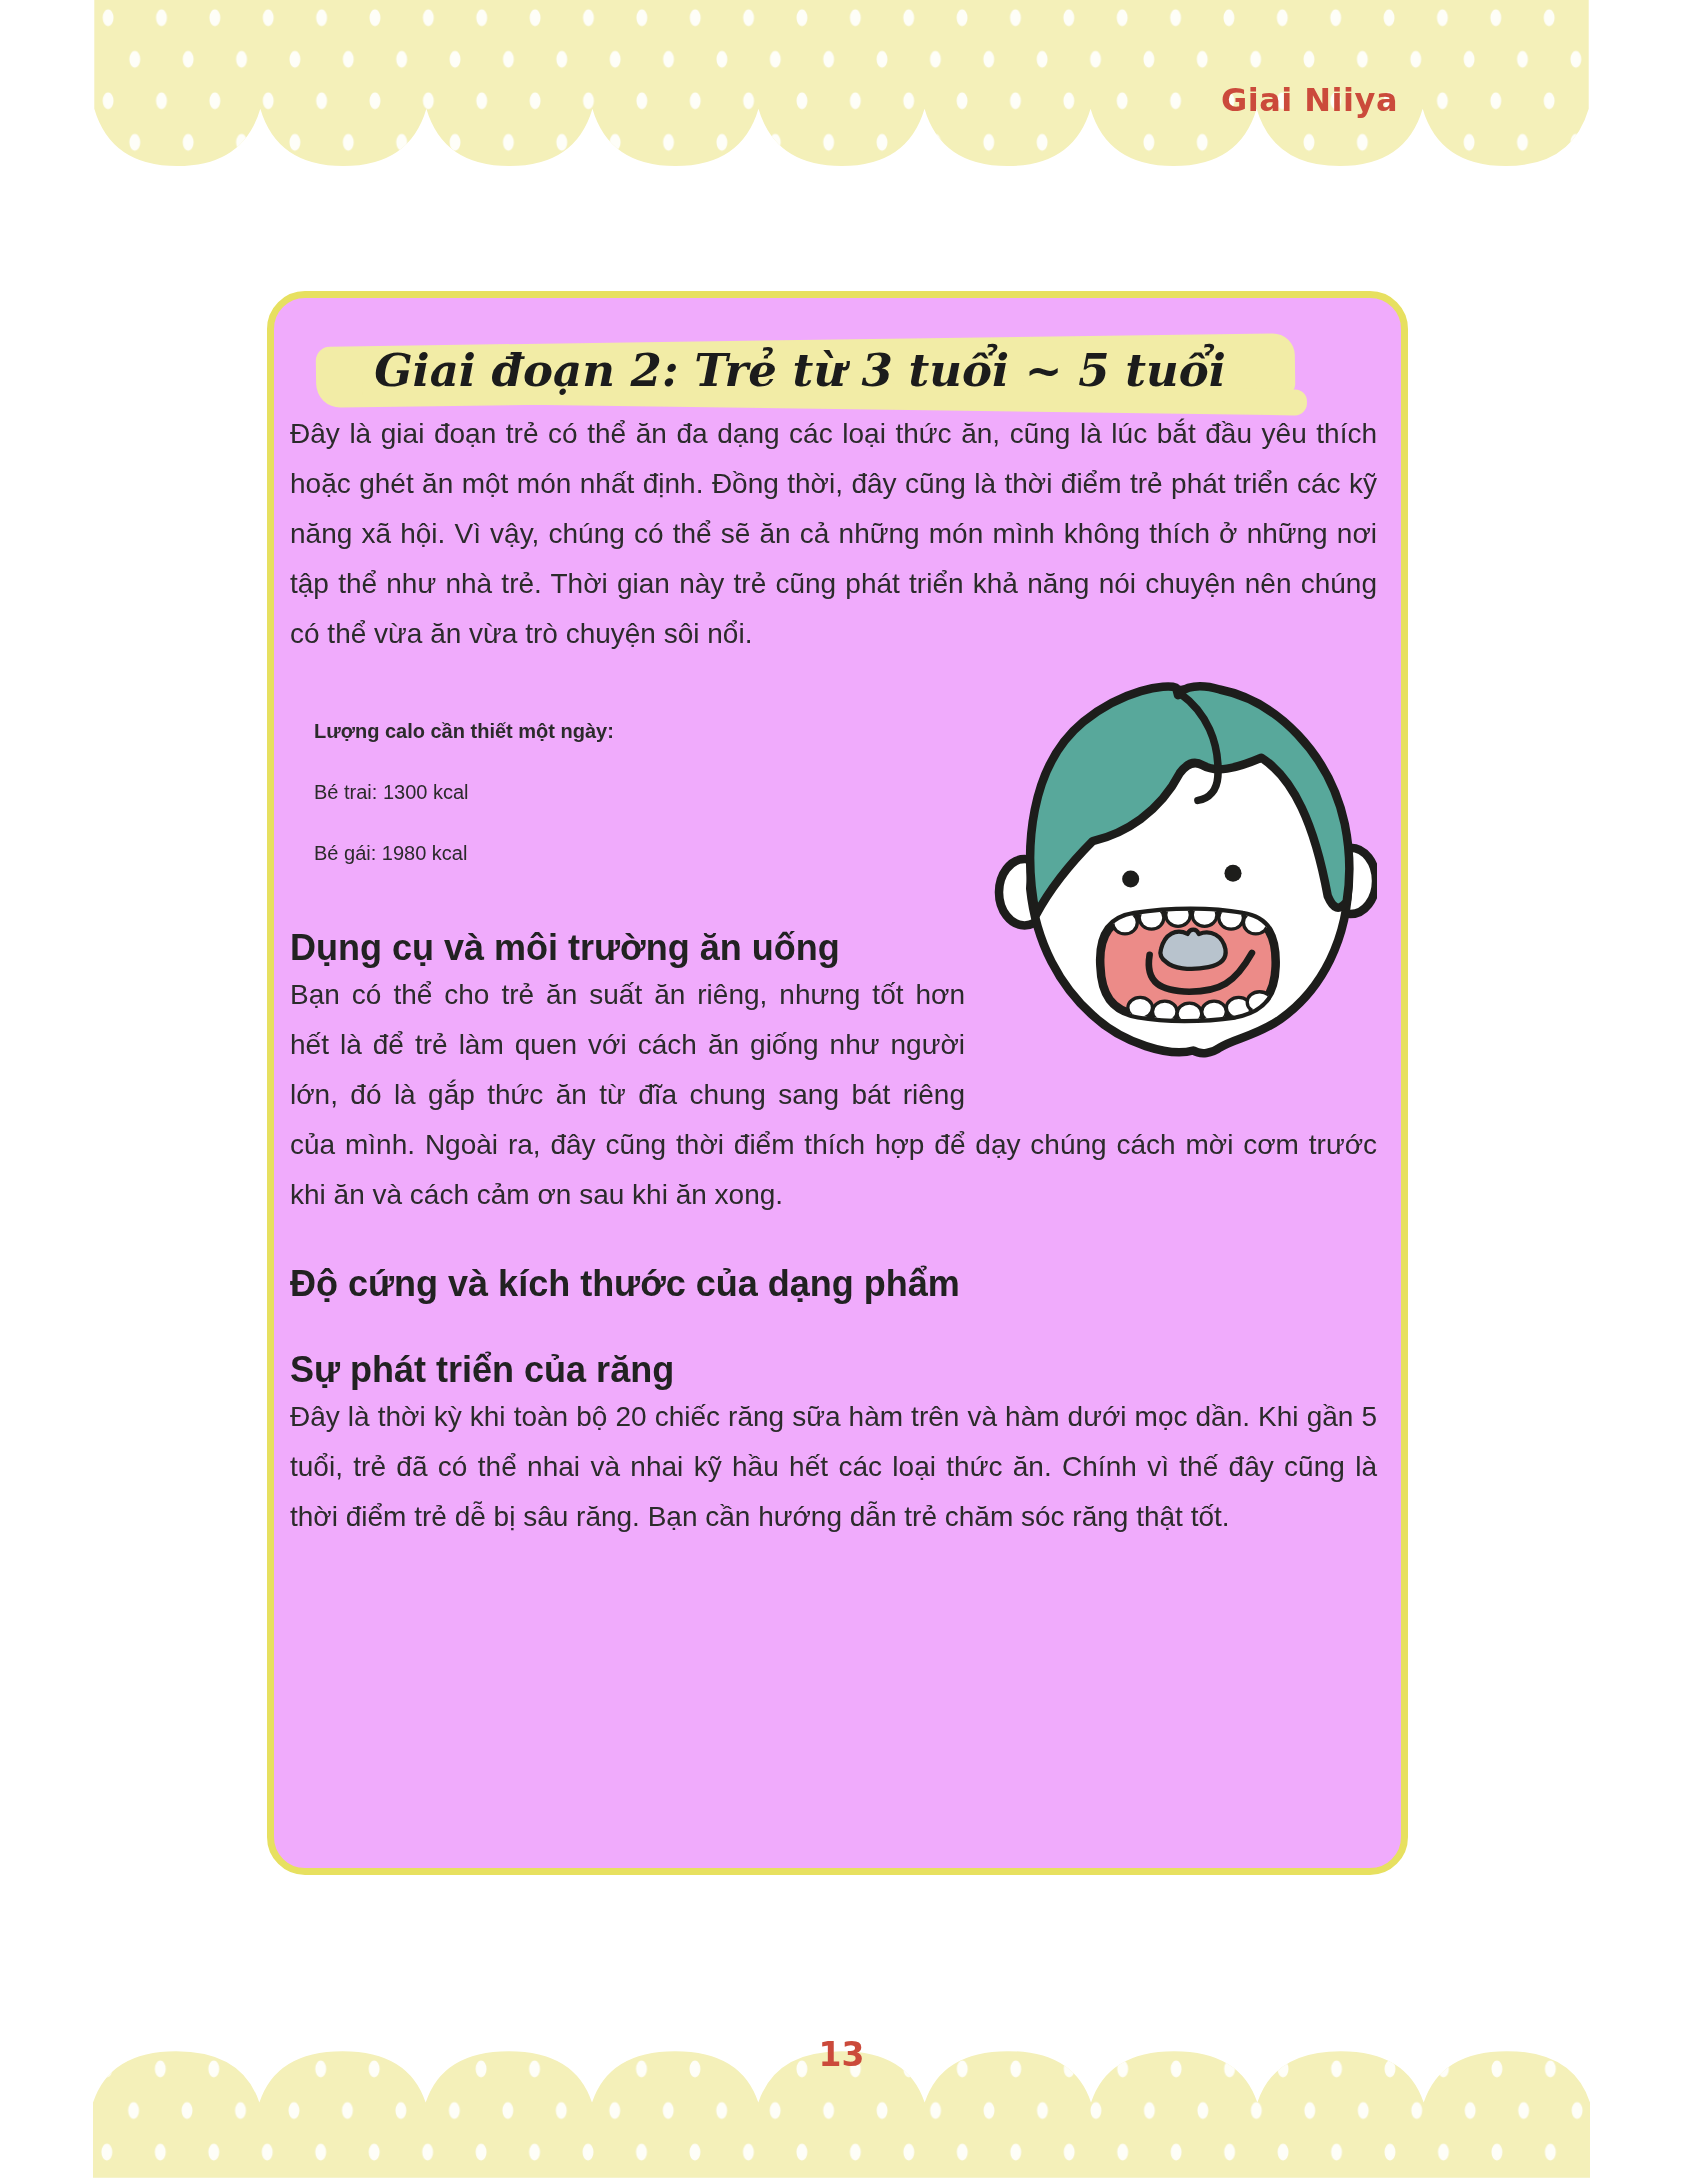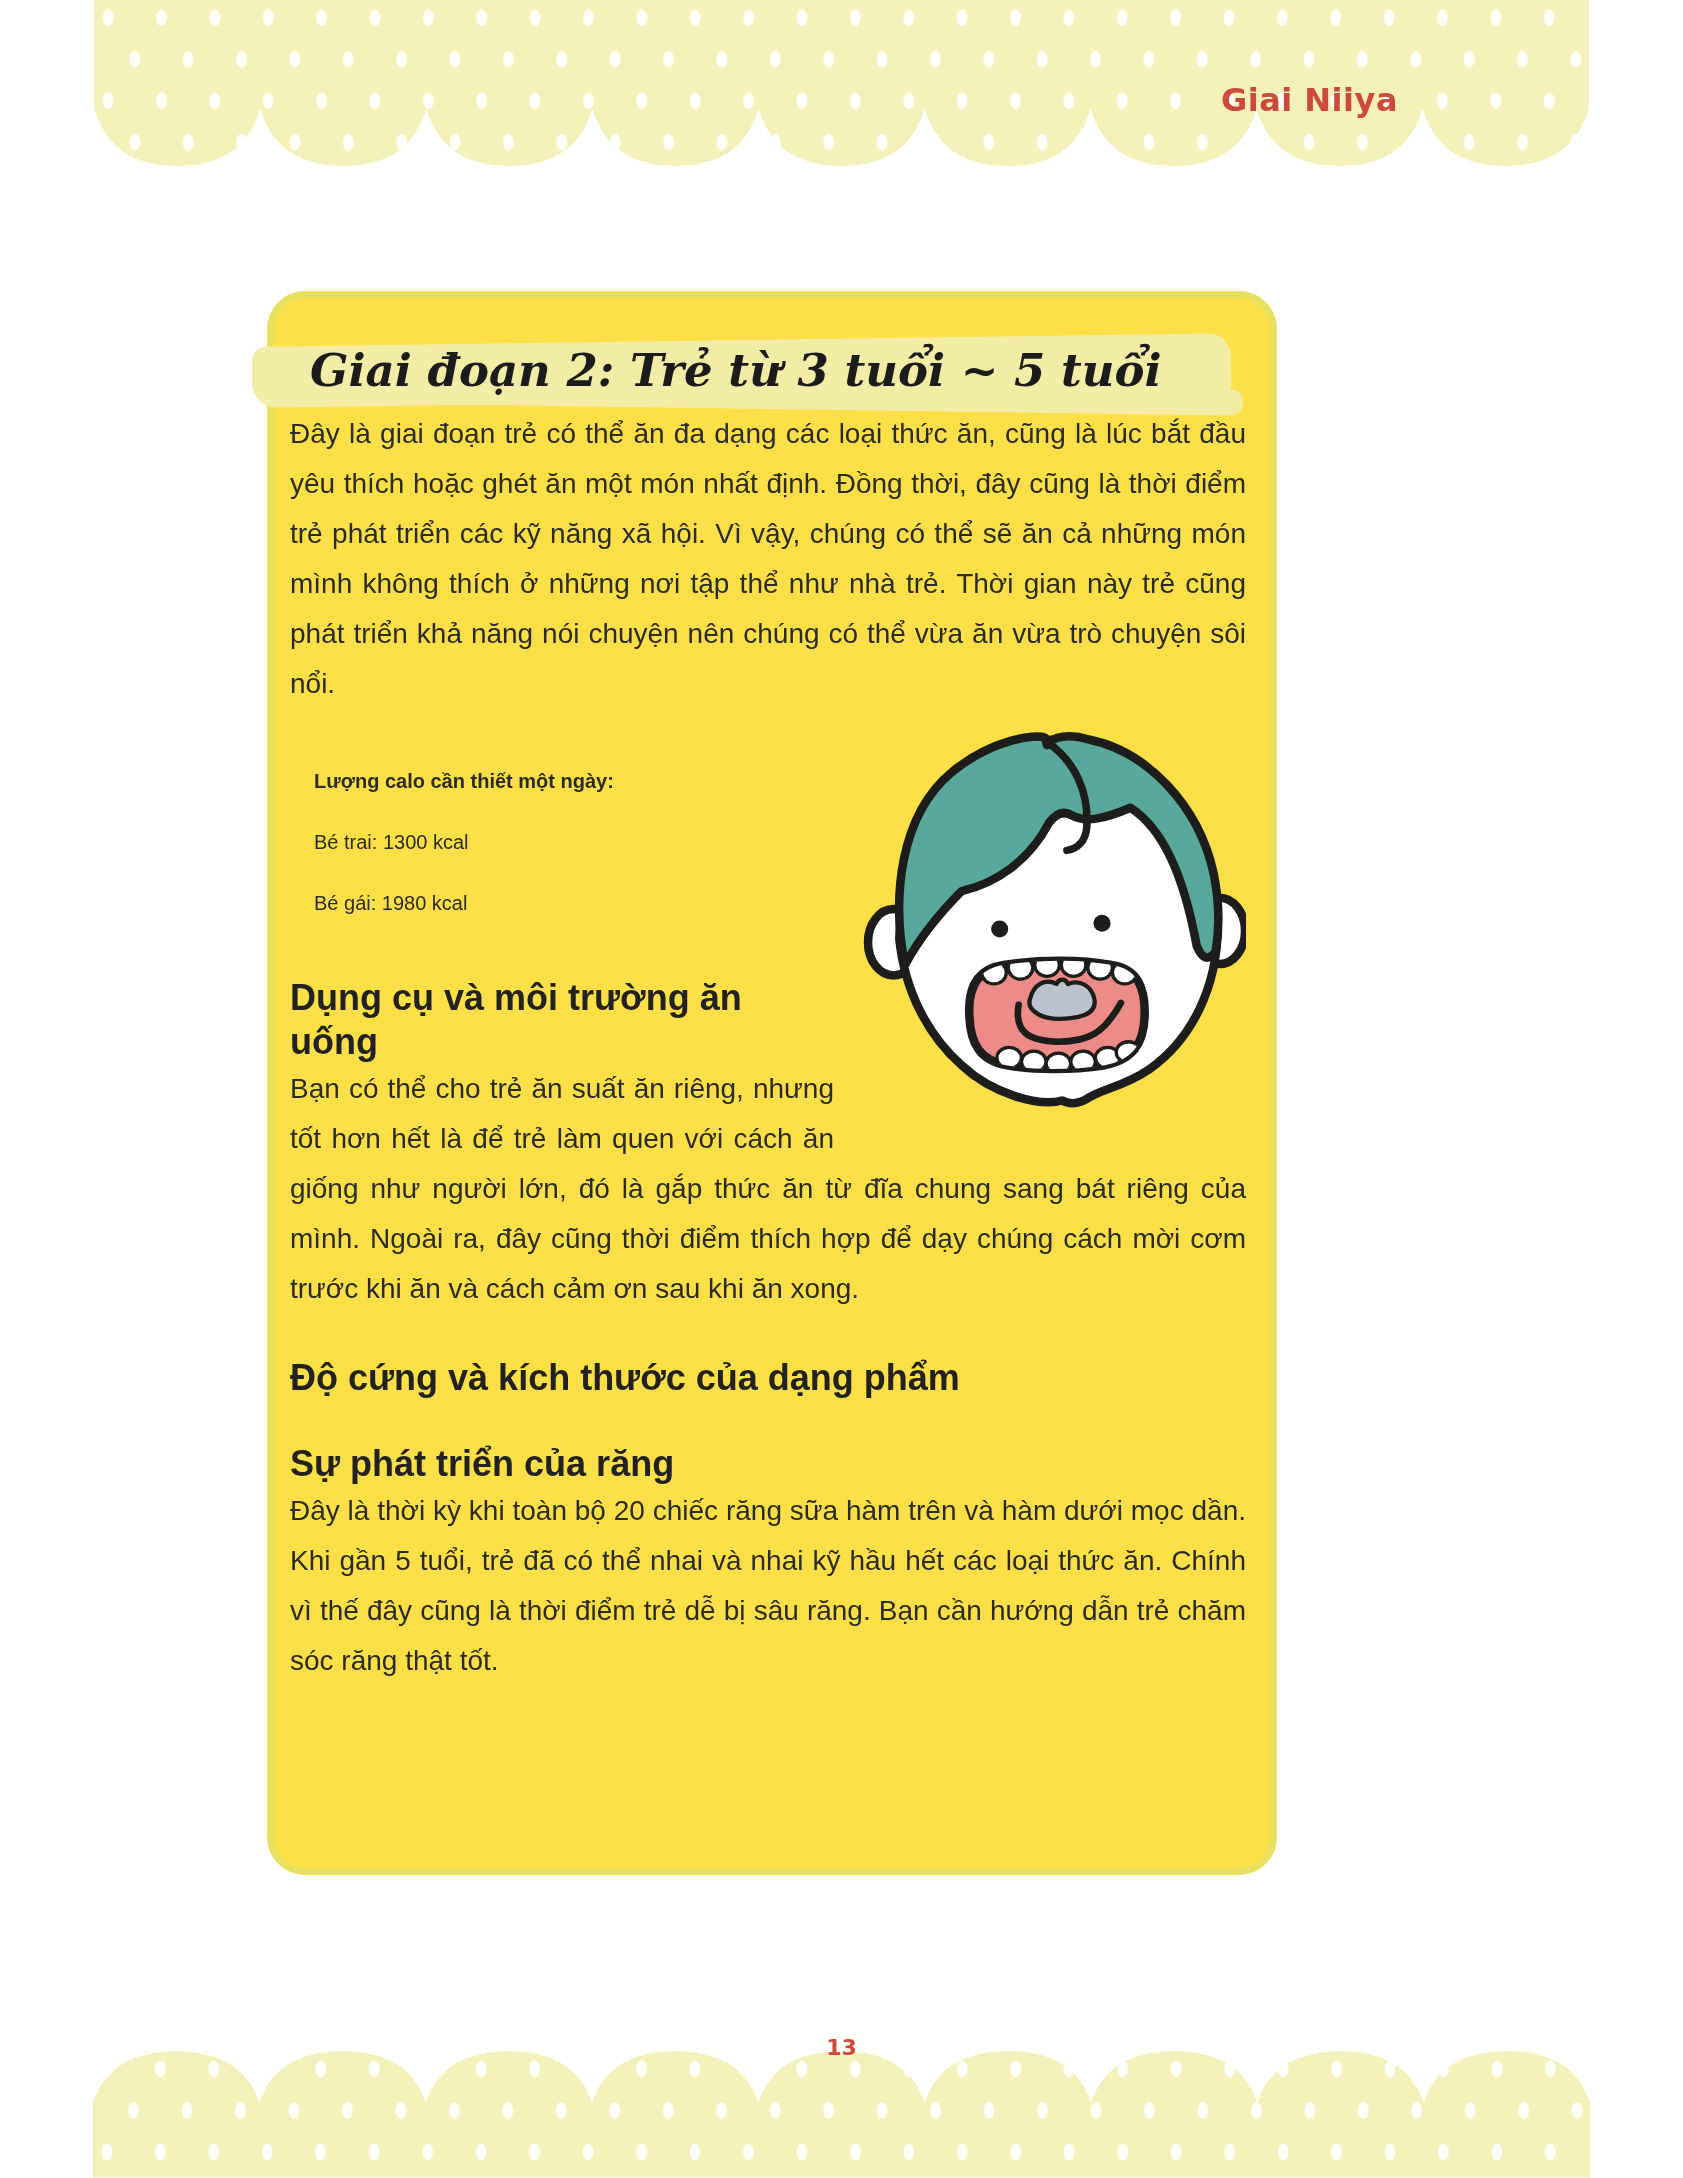--- a/index.html
+++ b/index.html
@@ -11,27 +11,27 @@
   .band{position:absolute;left:93px;width:1497px;display:block;}
   .band-top{top:0;}
   .band-bottom{bottom:0;}
   .author{
     position:absolute;top:81px;right:285px;z-index:2;
     font-family:"DejaVu Sans", sans-serif;font-weight:bold;font-size:32px;letter-spacing:0.5px;
     color:var(--accent,#cb4a3b);
   }
   .page-number{
     position:absolute;top:2035px;left:0;right:0;text-align:center;z-index:3;
-    font-family:"DejaVu Sans", sans-serif;font-weight:bold;font-size:22px;
+    font-family:"DejaVu Sans", sans-serif;font-weight:bold;font-size:33px;
     color:var(--accent,#cb4a3b);
   }
   
   .content-box{
-    position:absolute;left:267px;top:291px;width:1010px;height:1584px;box-sizing:border-box;
-    background:#fde047;border:7px solid var(--border,#e7e060);border-radius:38px;
+    position:absolute;left:267px;top:291px;width:1141px;height:1584px;box-sizing:border-box;
+    background:#f0abfc;border:7px solid var(--border,#e7e060);border-radius:38px;
     padding:16px 24px 0 16px;
   }
   .title-wrap{text-align:center;margin-top:22px;transform:translateX(-26px);}
   .title-hl{display:inline-block;position:relative;padding:8px 61px 12px 46px;}
   .title-hl::before{
     content:"";position:absolute;inset:4px -8px 8px -12px;z-index:0;
     background:var(--highlight,#f2eca6);transform:rotate(-0.8deg);
     border-radius:14px 22px 10px 24px;
   }
   .title-hl::after{

